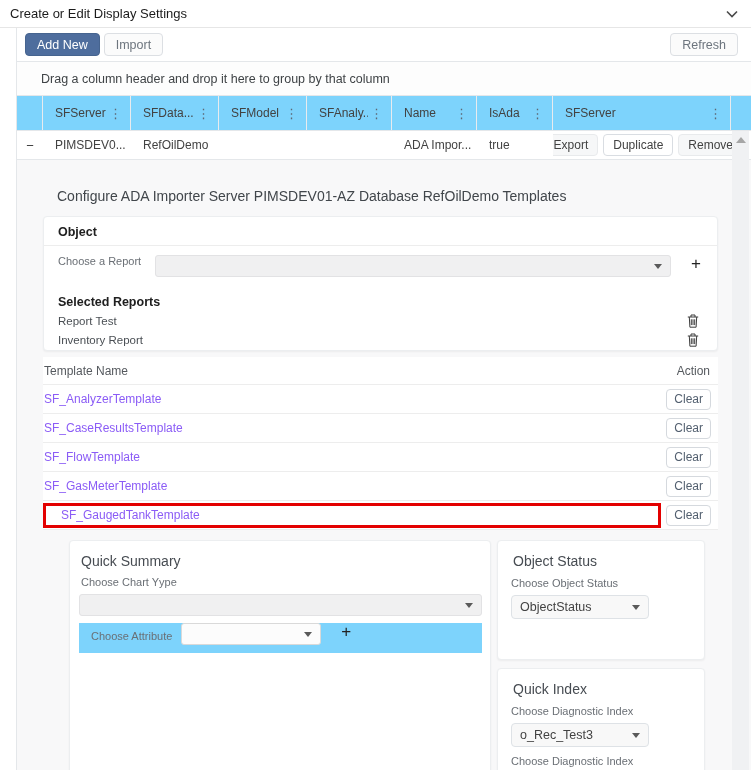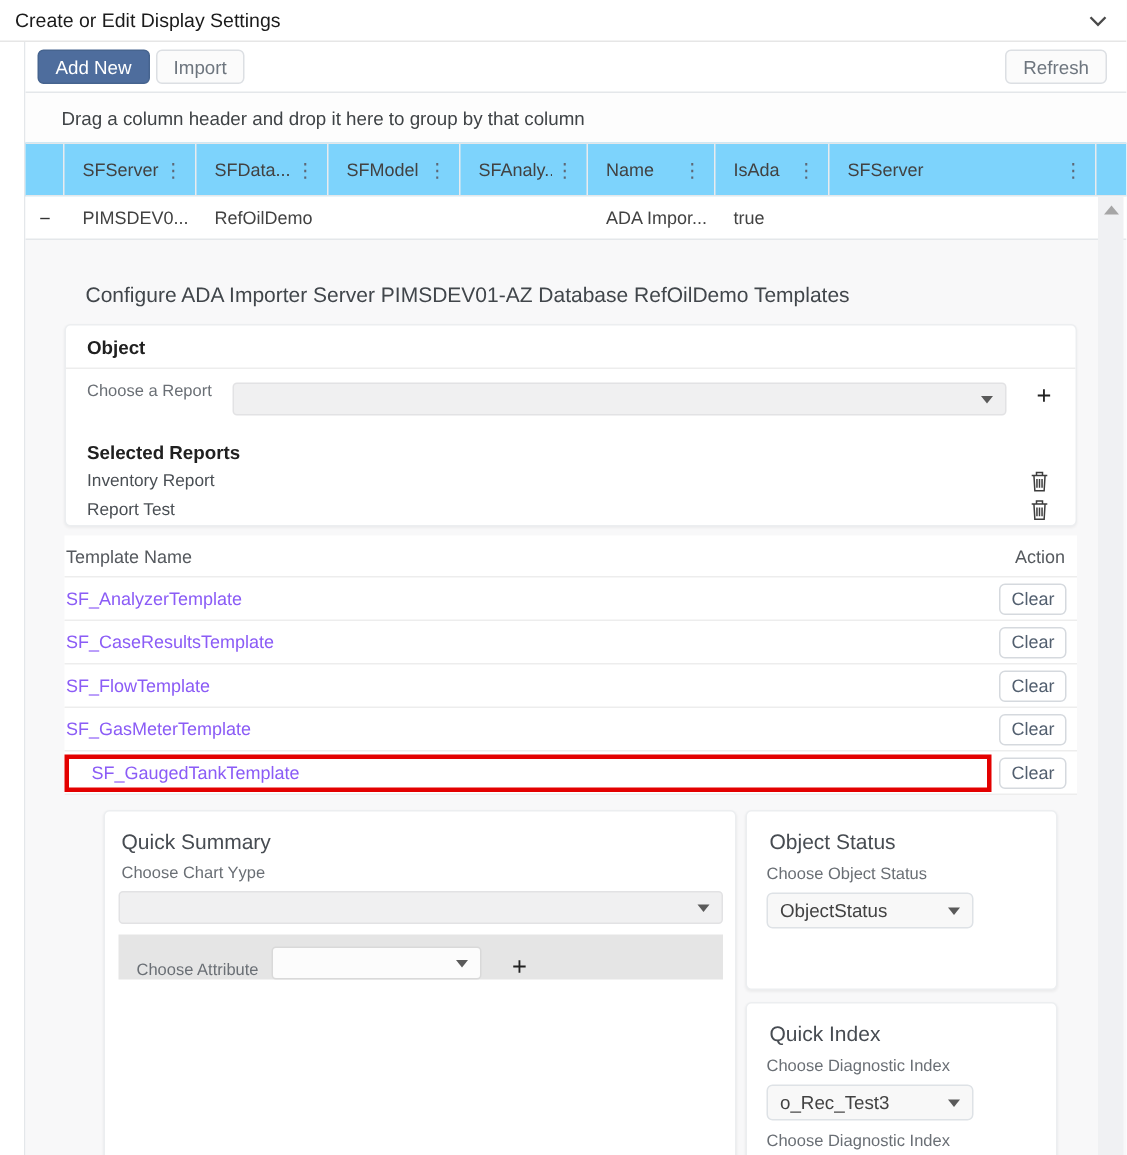--- a/index.html
+++ b/index.html
@@ -83,21 +83,21 @@
   .clear-btn { height:21px; padding:0 7px; margin-right:7px; background:#fff; border:1px solid #d5d9de;
                border-radius:4px; font-size:12px; color:#525f6f; display:inline-flex; align-items:center; }
 
   
   .bottom-row { display:flex; margin:10px 0 0 26px; gap:6px; }
   .qs-card { width:422px; height:246px; padding:12px 8px 0 9px; }
   .panel-title { font-size:14px; color:#474c52; margin-left:2px; }
   .qs-card .small-lbl { margin:7px 0 0 2px; display:block; }
   .dd-block { margin-top:6px; height:22px; }
   .chart-setting { margin:9px 0 0 2px; font-weight:bold; font-size:11.5px; color:#2e2e2e; letter-spacing:.2px; }
-  .attr-band { margin-top:7px; height:30px; background:#e5e5e5; display:flex; align-items:flex-end;
+  .attr-band { margin-top:7px; height:30px; background:#7dd3fc; display:flex; align-items:flex-start;
                padding-left:10px; }
   .dd-small { width:140px; background:#fcfcfc; border:1px solid #d9d9d9; border-radius:3px; margin-left:9px; }
   .right-col { width:208px; display:flex; flex-direction:column; gap:8px; }
   .os-card { height:120px; padding:12px 13px; }
   .qi-card { height:146px; padding:12px 13px; }
   .right-col .small-lbl { margin-top:8px; display:block; }
   .dd-med { width:138px; background:#f8f8f8; border:1px solid #dee2e6; border-radius:4px; height:24px; margin-top:6px; }
 
   
   .vscroll { position:absolute; top:103px; bottom:0; right:2px; width:17px; background:#f0f1f3; }
@@ -159,45 +159,50 @@
   </div>
 
   <div class="grid-row">
     <div class="rc c-expand">−</div>
     <div class="rc c1">PIMSDEV0...</div>
     <div class="rc c2">RefOilDemo</div>
     <div class="rc c3"></div>
     <div class="rc c4"></div>
     <div class="rc c5">ADA Impor...</div>
     <div class="rc c6">true</div>
+    <div class="rc c7">
+      <span class="cmd-btn cmd-grey">Export</span>
+      <span class="cmd-btn cmd-white">Duplicate</span>
+      <span class="cmd-btn cmd-grey">Remove</span>
+    </div>
   </div>
 
   <div class="detail">
 
     <div class="cfg-heading">Configure ADA Importer Server PIMSDEV01-AZ Database RefOilDemo Templates</div>
 
     <div class="card reports-card">
       <div class="card-title">Object</div>
       <div class="chooser-row">
         <span class="small-lbl">Choose a Report</span>
         <div class="dd dd-wide">
           <span></span>
           <span class="caret"></span>
         </div>
         <span class="plus">+</span>
       </div>
       <div class="sel-title">Selected Reports</div>
       <div class="sel-item">
-        <span>Inventory Report</span>
+        <span>Report Test</span>
         <svg class="trash" viewBox="0 0 12 14">
           <path d="M0.8 3h10.4M4 3V1h4v2M2.3 3l.6 10.2h6.2L9.7 3M4.3 5.3v5.8M6 5.3v5.8M7.7 5.3v5.8" stroke="#3c3c3c" stroke-width="1" fill="none"></path>
         </svg>
       </div>
       <div class="sel-item">
-        <span>Report Test</span>
+        <span>Inventory Report</span>
         <svg class="trash" viewBox="0 0 12 14">
           <path d="M0.8 3h10.4M4 3V1h4v2M2.3 3l.6 10.2h6.2L9.7 3M4.3 5.3v5.8M6 5.3v5.8M7.7 5.3v5.8" stroke="#3c3c3c" stroke-width="1" fill="none"></path>
         </svg>
       </div>
     </div>
 
     <div class="tmpl">
       <div class="tmpl-header">
         <span>Template Name</span>
         <span>Action</span>

